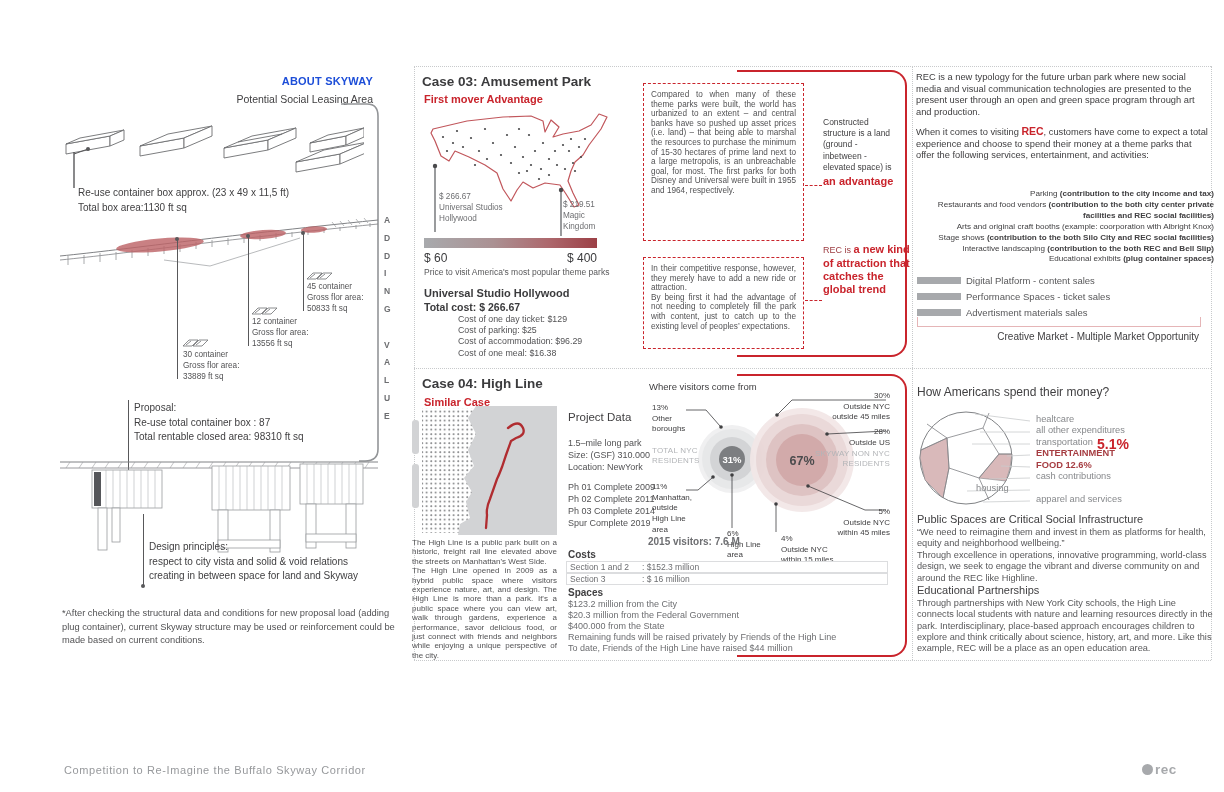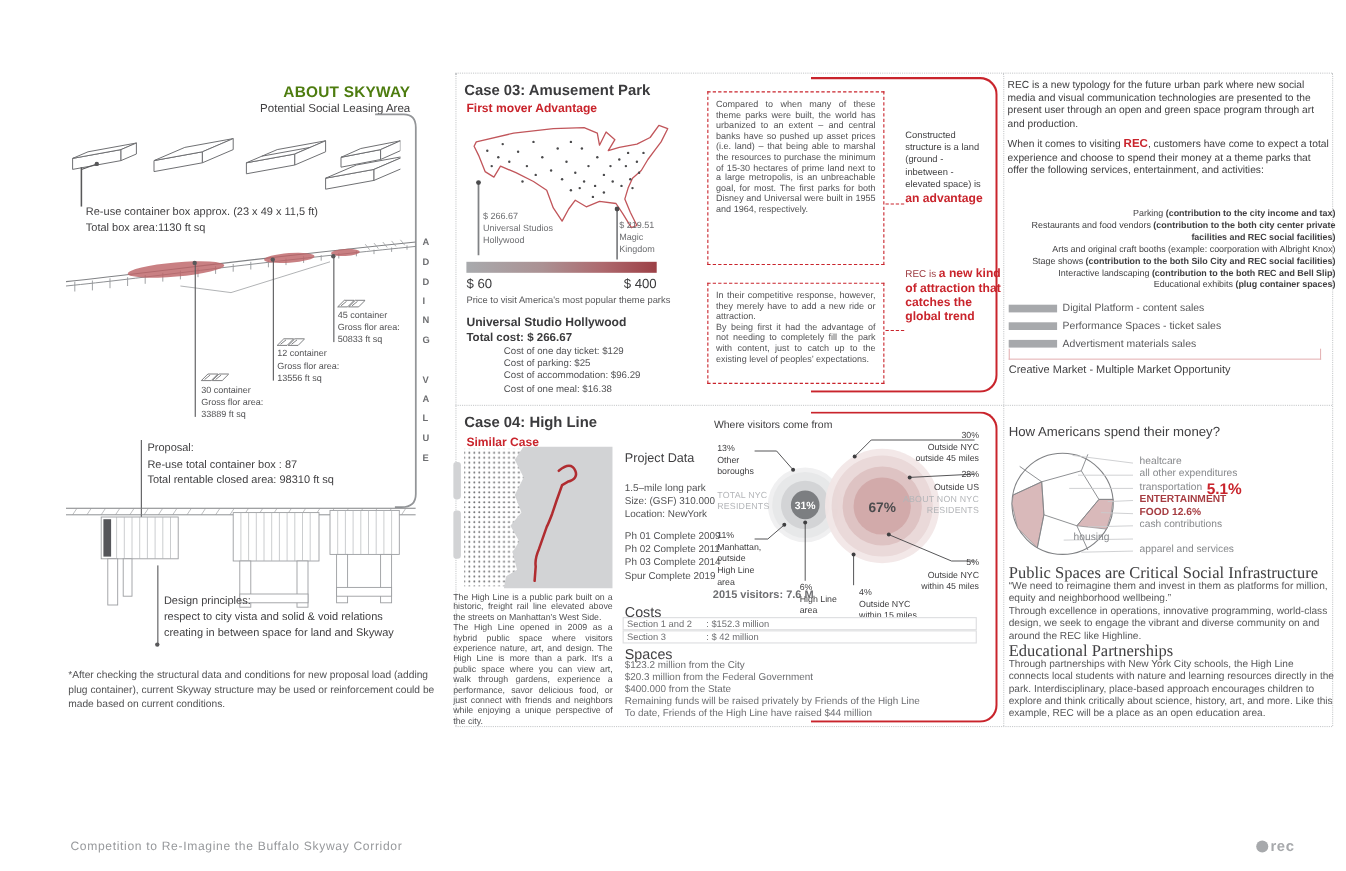--- a/index.html
+++ b/index.html
@@ -2,28 +2,28 @@
 <html><head>
 <meta charset="utf-8">
 <style>
   html,body{margin:0;padding:0;background:#fff;}
   #board{position:relative;width:1224px;height:792px;background:#ffffff;overflow:hidden;
          font-family:"Liberation Sans",sans-serif;color:#414042;}
   .abs{position:absolute;}
   .pre{white-space:pre-line;}
   .just{text-align:justify;}
   .right{text-align:right;}
-  .center{text-align:left;}
+  .center{text-align:right;}
 
   
   .dot-h{height:0;border-top:1px dotted #c8cacc;}
   .dot-v{width:0;border-left:1px dotted #c8cacc;}
 
   
-  .h-skyway{font-size:14px;font-weight:bold;color:#4d7c0f;letter-spacing:.2px;}
+  .h-skyway{font-size:11px;font-weight:bold;color:#1d4ed8;letter-spacing:.2px;}
   .h-sub{font-size:10.5px;color:#414042;}
   .h-case{font-size:13.5px;font-weight:bold;color:#3b3b3d;}
   .tag-red{font-size:11px;font-weight:bold;color:#c9242c;}
 
   .lbl{font-size:8.2px;line-height:11px;color:#525254;}
   .lbl-gray{font-size:8.2px;line-height:11px;color:#6d6e71;}
   .note10{font-size:10px;line-height:14.5px;color:#414042;}
   .vline{width:0;border-left:1.5px solid #58585a;}
   .dotpt{width:4px;height:4px;border-radius:50%;background:#58585a;}
 
@@ -41,31 +41,31 @@
   .svc{font-size:8.1px;line-height:10.9px;color:#414042;text-align:right;}
   .svc b{font-weight:bold;}
   .bar-gray{height:7px;background:#a7a9ac;}
   .bar-lbl{font-size:9.5px;color:#58585a;}
   .bracket-pink{border:1px solid #e5b5b7;border-top:none;}
 
   .proj-h{font-size:11.5px;color:#414042;}
   .proj-t{font-size:9px;line-height:12px;color:#525254;}
   .bub-lbl{font-size:8px;line-height:10.7px;color:#414042;}
   .bub-gray{font-size:8px;line-height:10px;color:#b3b5b8;letter-spacing:.2px;}
-  .costs-h{font-size:13px;font-weight:normal;color:#414042;}
+  .costs-h{font-size:10px;font-weight:bold;color:#414042;}
   .cost-row{box-sizing:border-box;height:12px;border:1px solid #dcdddf;display:flex;
             align-items:center;font-size:8.5px;color:#6d6e71;padding-left:3px;background:#fff;}
   .cost-row .cl{width:72px;flex:none;}
   .fund-line{font-size:9px;line-height:11px;color:#6d6e71;}
 
   .money-h{font-size:12px;color:#414042;}
   .mlabel{font-size:9.3px;color:#87898c;}
   .mlabel.red{color:#a63d42;font-weight:600;}
   .pct-red{font-size:14px;font-weight:bold;color:#c9242c;}
-  .ps-h{font-size:15px;color:#414042;font-family:Liberation Serif, serif;}
+  .ps-h{font-size:11px;color:#414042;}
   .ps-t{font-size:9.2px;line-height:11.3px;color:#58585a;}
 
   .footer-t{font-size:11px;color:#97999c;letter-spacing:.6px;}
   .logo-wrap{display:flex;align-items:center;gap:2px;}
   .logo-dot{width:11px;height:11px;border-radius:50%;background:#a7a9ac;}
   .logo-txt{font-size:13.5px;font-weight:bold;color:#a7a9ac;letter-spacing:.5px;}
 
   svg{display:block;}
 </style>
 </head>
@@ -492,35 +492,35 @@
 High Line
 area</div>
   <div class="abs pre bub-lbl" style="left:781px;top:534px">4%
 Outside NYC
 within 15 miles</div>
   <div class="abs pre bub-lbl right" style="left:798px;top:391px;width:92px">30%
 Outside NYC
 outside 45 miles</div>
   <div class="abs pre bub-lbl right" style="left:798px;top:427px;width:92px">28%
 Outside US</div>
-  <div class="abs pre bub-gray right" style="left:798px;top:449px;width:92px">ABOUT NON NYC
+  <div class="abs pre bub-gray right" style="left:798px;top:449px;width:92px">SKYWAY NON NYC
 RESIDENTS</div>
   <div class="abs pre bub-lbl right" style="left:798px;top:507px;width:92px">5%
 Outside NYC
 within 45 miles</div>
   <div class="abs" style="left:648px;top:536px;font-size:10px;font-weight:600;color:#6d6e71">2015 visitors: 7.6 M</div>
 
   <div class="abs costs-h" style="left:568px;top:549px">Costs</div>
   <div class="abs cost-row" style="left:566px;top:561px;width:322px">
     <span class="cl">Section 1 and 2</span>
     <span>: $152.3 million</span>
   </div>
   <div class="abs cost-row" style="left:566px;top:573px;width:322px">
     <span class="cl">Section 3</span>
-    <span>: $ 42 million</span>
+    <span>: $ 16 million</span>
   </div>
   <div class="abs costs-h" style="left:568px;top:587px">Spaces</div>
   <div class="abs" style="left:568px;top:599px">
     <div class="fund-line">$123.2 million from the City</div>
     <div class="fund-line">$20.3 million from the Federal Government</div>
     <div class="fund-line">$400.000 from the State</div>
     <div class="fund-line">Remaining funds will be raised privately by Friends of the High Line</div>
     <div class="fund-line">To date, Friends of the High Line have raised $44 million</div>
   </div>
 
@@ -555,21 +555,21 @@
   <div class="abs mlabel" style="left:1036px;top:425px">all other expenditures</div>
   <div class="abs mlabel" style="left:1036px;top:437px">transportation</div>
   <div class="abs pct-red" style="left:1097px;top:436px">5.1%</div>
   <div class="abs mlabel red" style="left:1036px;top:448px">ENTERTAINMENT</div>
   <div class="abs mlabel red" style="left:1036px;top:460px">FOOD 12.6%</div>
   <div class="abs mlabel" style="left:1036px;top:471px">cash contributions</div>
   <div class="abs mlabel" style="left:976px;top:483px">housing</div>
   <div class="abs mlabel" style="left:1036px;top:494px">apparel and services</div>
 
   <div class="abs ps-h" style="left:917px;top:513px">Public Spaces are Critical Social Infrastructure</div>
-  <div class="abs ps-t" style="left:917px;top:527px;width:292px">“We need to reimagine them and invest in them as platforms for million, equity and neighborhood wellbeing.”</div>
+  <div class="abs ps-t" style="left:917px;top:527px;width:292px">“We need to reimagine them and invest in them as platforms for health, equity and neighborhood wellbeing.”</div>
   <div class="abs ps-t" style="left:917px;top:550px;width:292px">Through excellence in operations, innovative programming, world-class design, we seek to engage the vibrant and diverse community on and around the REC like Highline.</div>
   <div class="abs ps-h" style="left:917px;top:584px">Educational Partnerships</div>
   <div class="abs ps-t" style="left:917px;top:598px;width:298px">Through partnerships with New York City schools, the High Line connects local students with nature and learning resources directly in the park. Interdisciplinary, place-based approach encourages children to explore and think critically about science, history, art, and more. Like this example, REC will be a place as an open education area.</div>
 
   <div class="abs footer-t" style="left:64px;top:764px">Competition to  Re-Imagine the Buffalo Skyway Corridor</div>
   <div class="abs logo-wrap" style="left:1142px;top:762px">
     <div class="logo-dot"></div>
     <span class="logo-txt">rec</span>
   </div>
 

